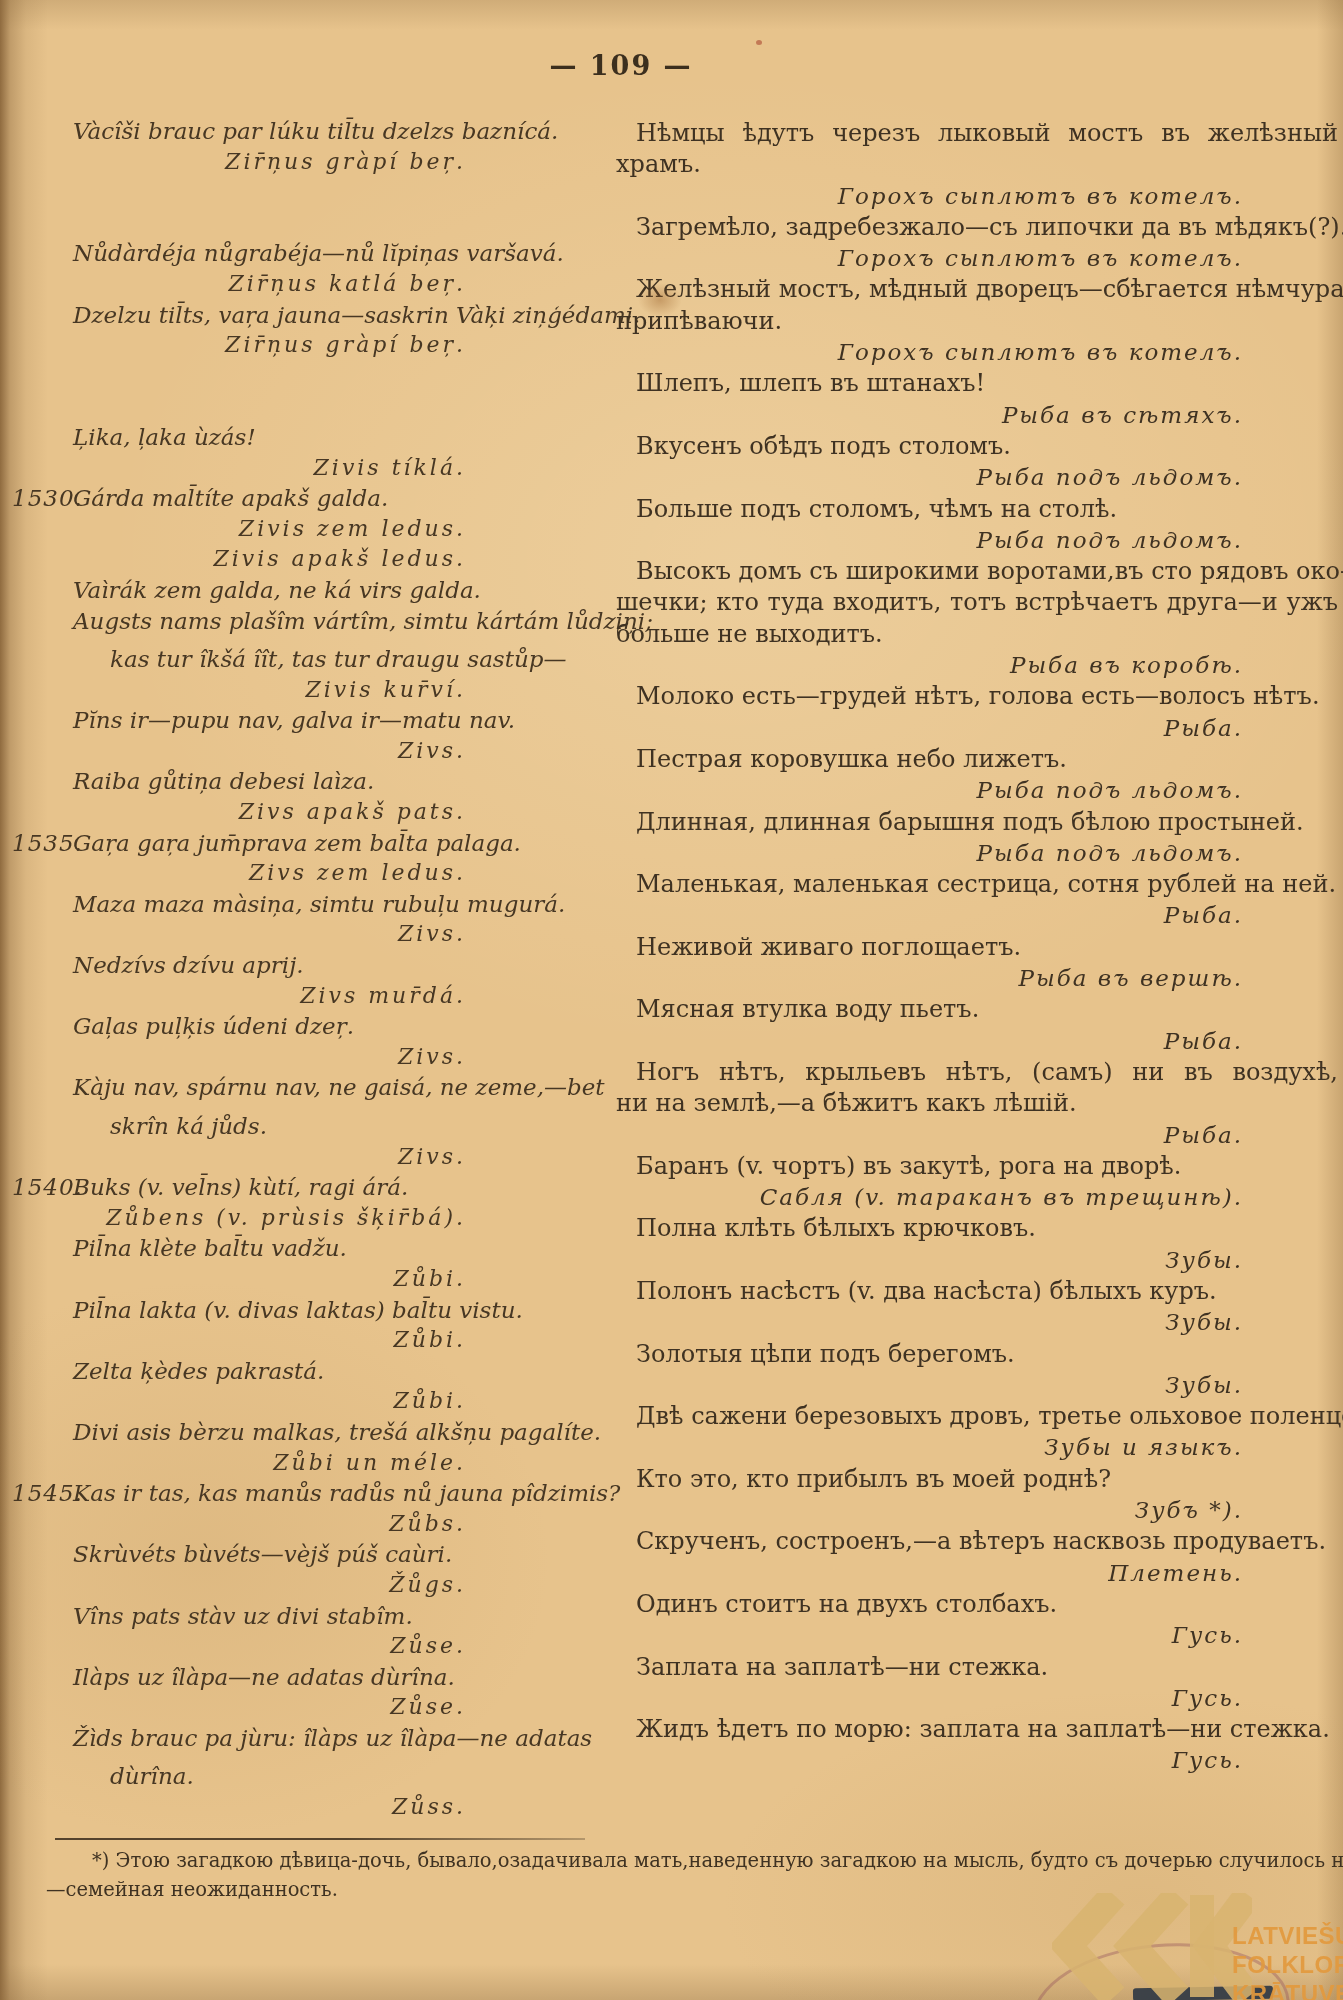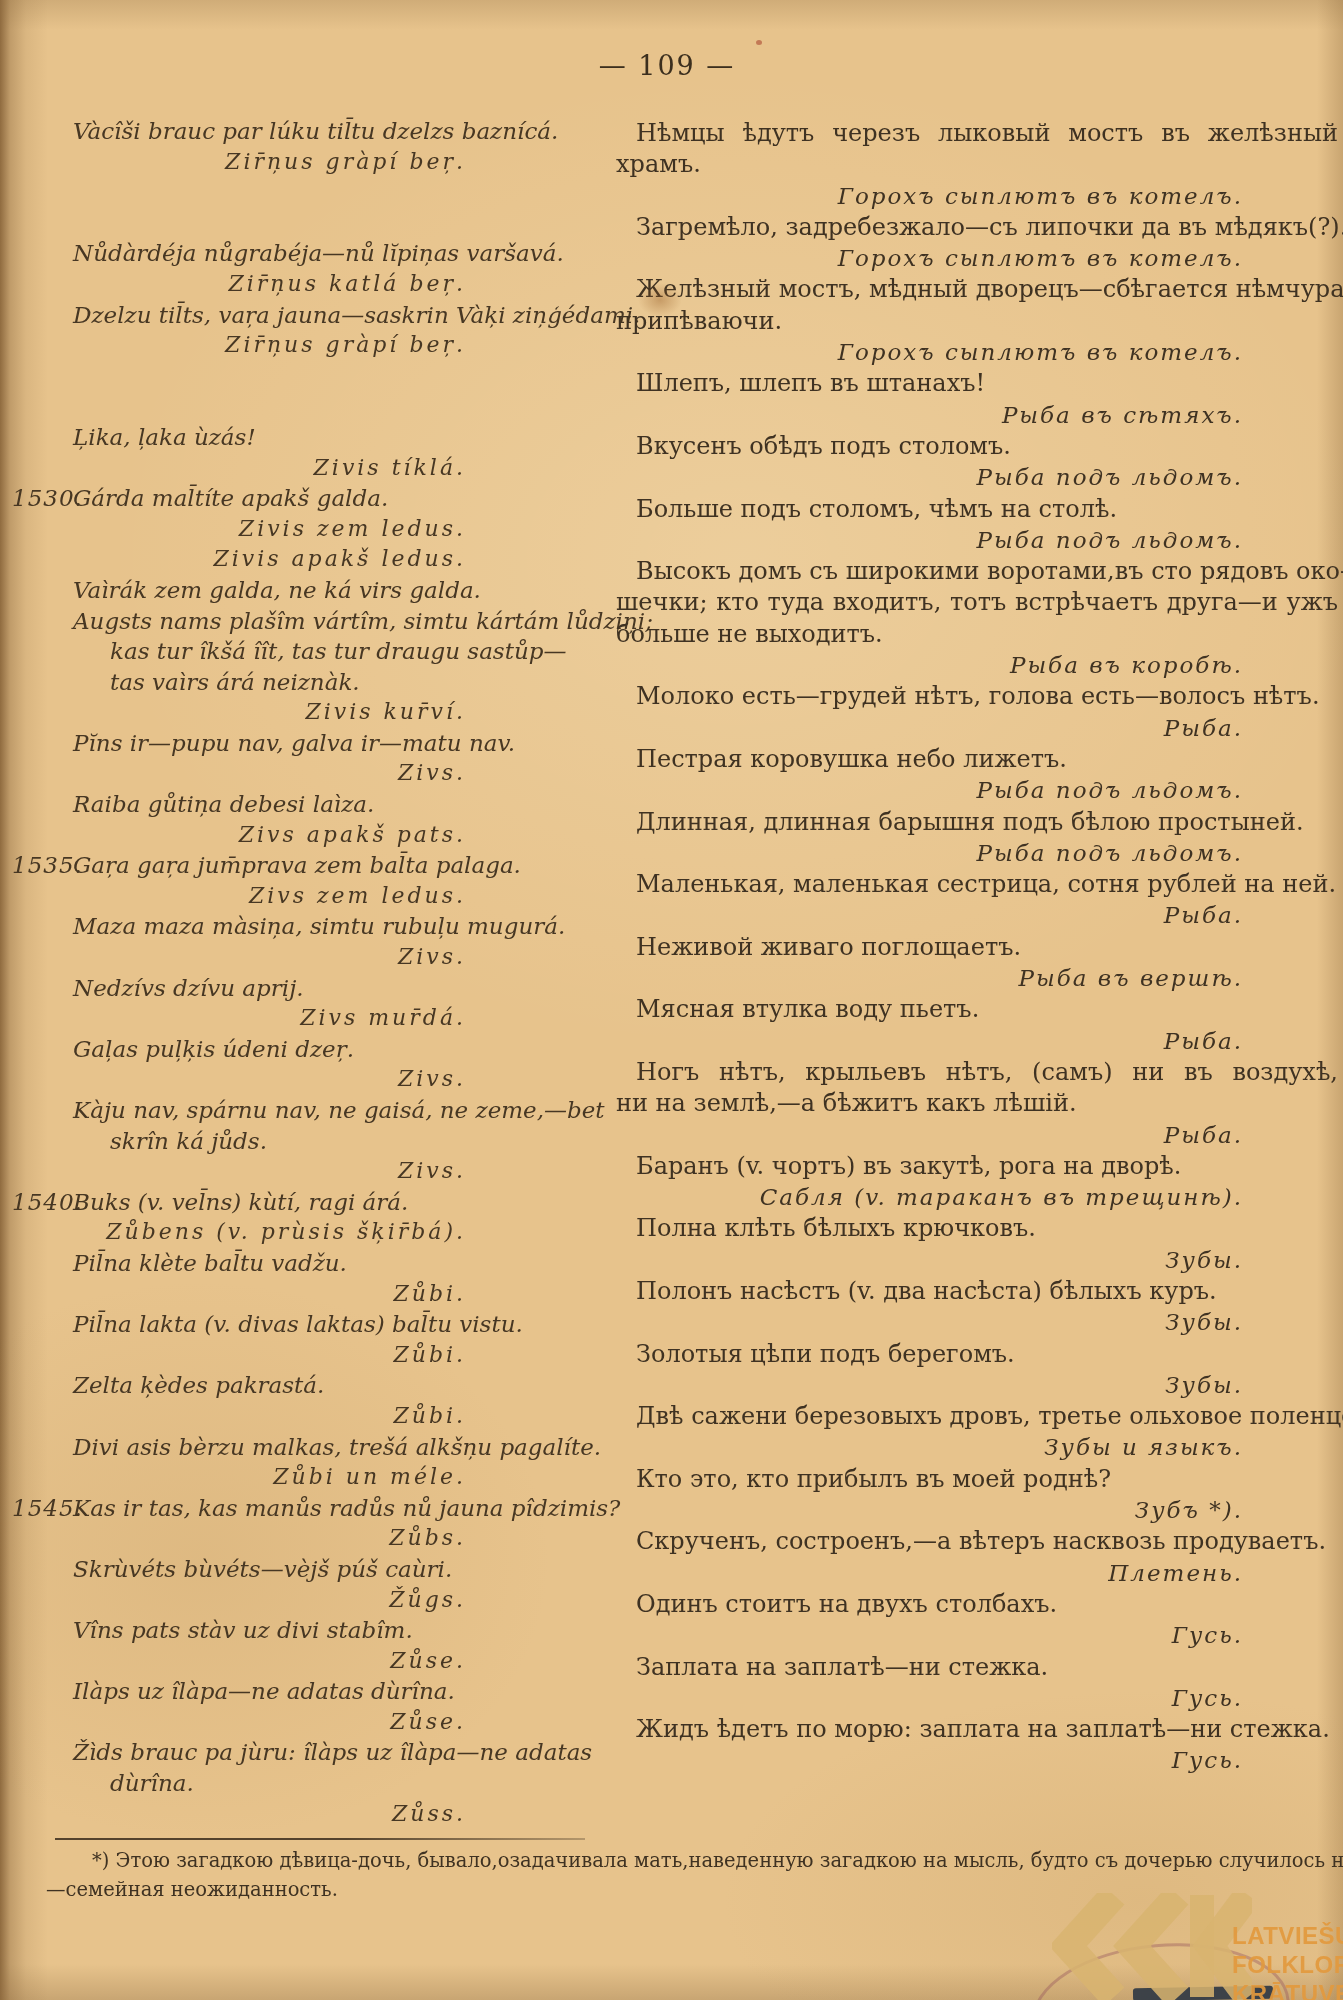--- a/index.html
+++ b/index.html
@@ -12,31 +12,31 @@
       radial-gradient(ellipse 900px 700px at 55% 28%, rgba(255,243,210,0.22), rgba(255,243,210,0) 70%),
       radial-gradient(ellipse 500px 400px at 15% 78%, rgba(186,146,88,0.20), rgba(186,146,88,0) 70%),
       radial-gradient(ellipse 600px 300px at 85% 95%, rgba(196,156,96,0.25), rgba(196,156,96,0) 70%),
       linear-gradient(90deg, #8f6b3f 0px, rgba(143,107,63,0.45) 10px, rgba(143,107,63,0.15) 26px, rgba(143,107,63,0) 48px),
       linear-gradient(270deg, rgba(130,95,50,0.30) 0px, rgba(130,95,50,0) 26px),
       linear-gradient(0deg, rgba(120,88,48,0.28) 0px, rgba(120,88,48,0) 36px),
       linear-gradient(180deg, rgba(125,92,50,0.22) 0px, rgba(125,92,50,0) 30px),
       #e7c38c;
   }
   .page-number{
-    position:absolute;top:50px;left:542px;width:250px;
-    text-align:center;font-size:27px;font-weight:normal;
+    position:absolute;top:50px;left:496px;width:250px;
+    text-align:center;font-size:27px;font-weight:bold;
     letter-spacing:2px;color:#3c2f1e;
   }
   .col{position:absolute;}
   .col .ln{position:relative;white-space:nowrap;}
   
   .col-left{left:18px;top:116px;width:500px;font-style:italic;font-size:23px;color:#473723;}
   .col-left .ln{height:30.6px;line-height:30.6px;}
   .col-left .r,.col-left .rj{padding-left:55px;}
-  .col-left .c,.col-left .cj{padding-left:92px;}
+  .col-left .c,.col-left .cj{padding-left:92px;margin-top:8px;}
   .col-left .a{text-align:right;padding-right:52px;letter-spacing:3px;font-size:22px;}
   .col-left .num{position:absolute;left:-6px;top:0;letter-spacing:1px;}
   
   .col-right{left:616px;top:118px;width:722px;font-size:24px;color:#3f3222;}
   .col-right .ln{height:31.3px;line-height:31.3px;}
   .col-right .r,.col-right .rj{padding-left:20px;}
   .col-right .a{font-style:italic;text-align:right;padding-right:95px;letter-spacing:2px;font-size:23px;}
   .rj,.cj{text-align:justify;text-align-last:justify;}
   
   .fn-rule{
@@ -86,21 +86,20 @@
       <div class="ln g"></div>
       <div class="ln g"></div>
       <div class="ln r"><span>Ļika, ļaka ùzás!</span></div>
       <div class="ln a"><span>Zivis tíklá.</span></div>
       <div class="ln r"><span class="num">1530.</span><span>Gárda mal̄títe apakš galda.</span></div>
       <div class="ln a"><span>Zivis zem ledus.</span></div>
       <div class="ln a"><span>Zivis apakš ledus.</span></div>
       <div class="ln r"><span>Vaìrák zem galda, ne ká virs galda.</span></div>
       <div class="ln rj"><span>Augsts nams plašîm vártîm, simtu kártám lůdziņi;</span></div>
       <div class="ln cj"><span>kas tur îkšá îît, tas tur draugu sastůp—</span></div>
-      <div class="ln c"><span>tas vaìrs árá neiznàk.</span></div>
       <div class="ln a"><span>Zivis kur̄ví.</span></div>
       <div class="ln r"><span>Pĭns ir—pupu nav, galva ir—matu nav.</span></div>
       <div class="ln a"><span>Zivs.</span></div>
       <div class="ln r"><span>Raiba gůtiņa debesi laìza.</span></div>
       <div class="ln a"><span>Zivs apakš pats.</span></div>
       <div class="ln r"><span class="num">1535.</span><span>Gaŗa gaŗa jum̄prava zem bal̄ta palaga.</span></div>
       <div class="ln a"><span>Zivs zem ledus.</span></div>
       <div class="ln r"><span>Maza maza màsiņa, simtu rubuļu mugurá.</span></div>
       <div class="ln a"><span>Zivs.</span></div>
       <div class="ln r"><span>Nedzívs dzívu aprij.</span></div>

